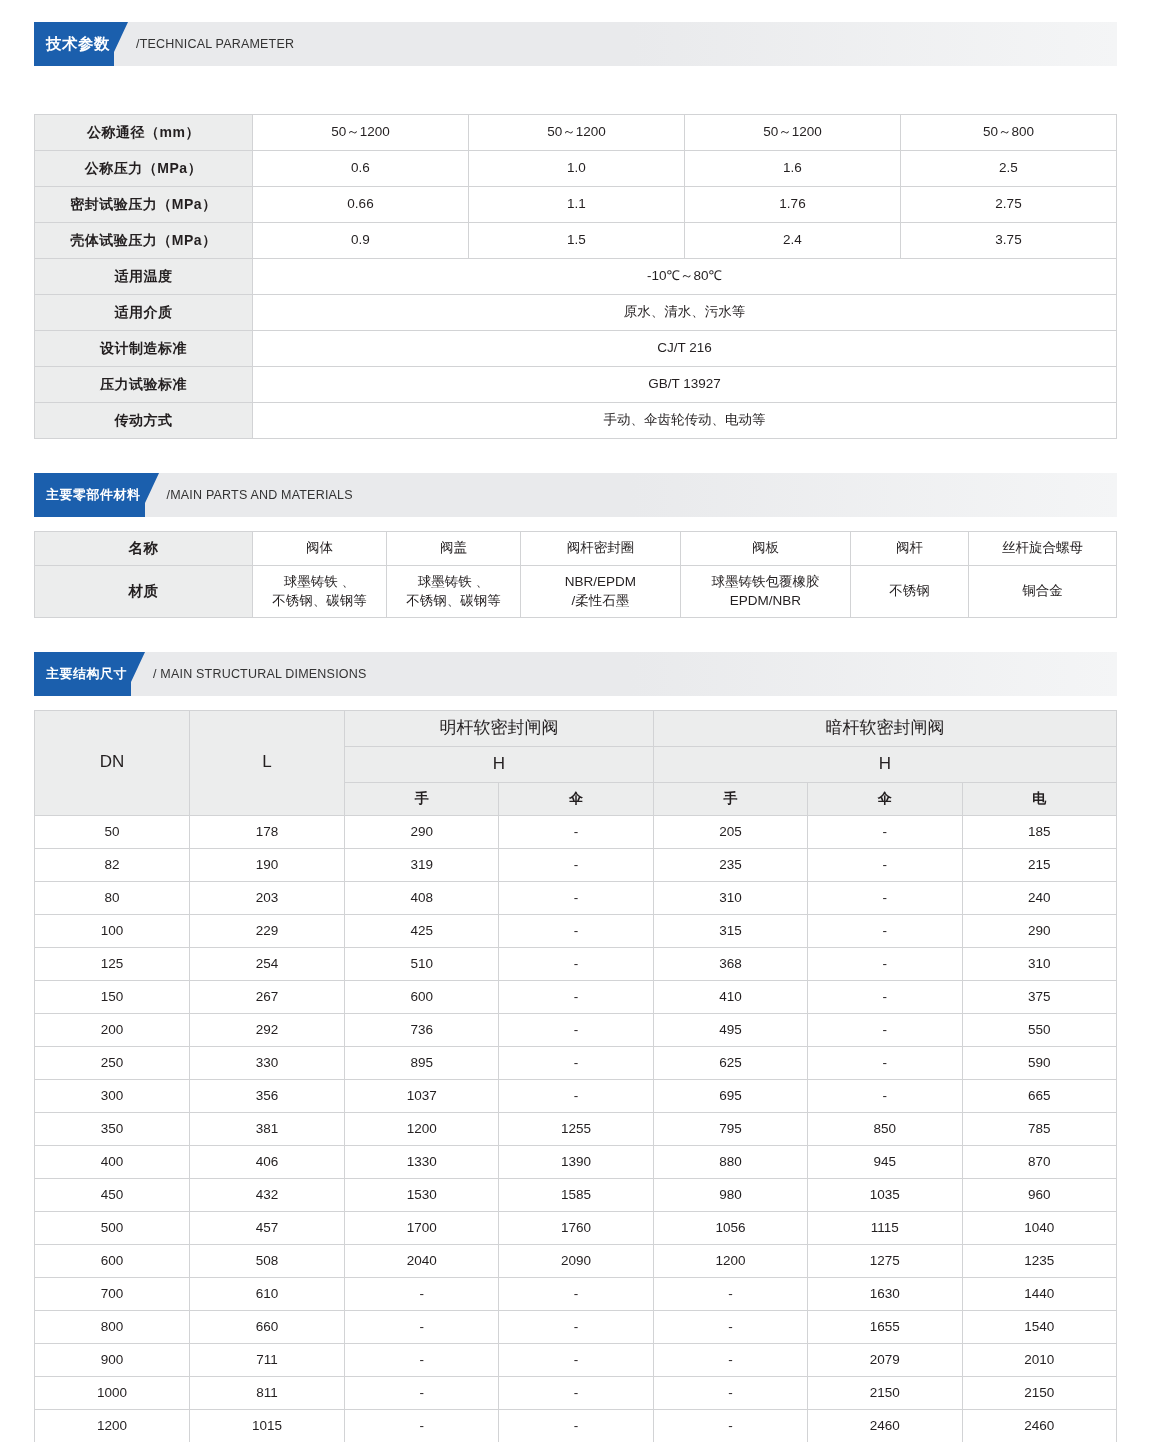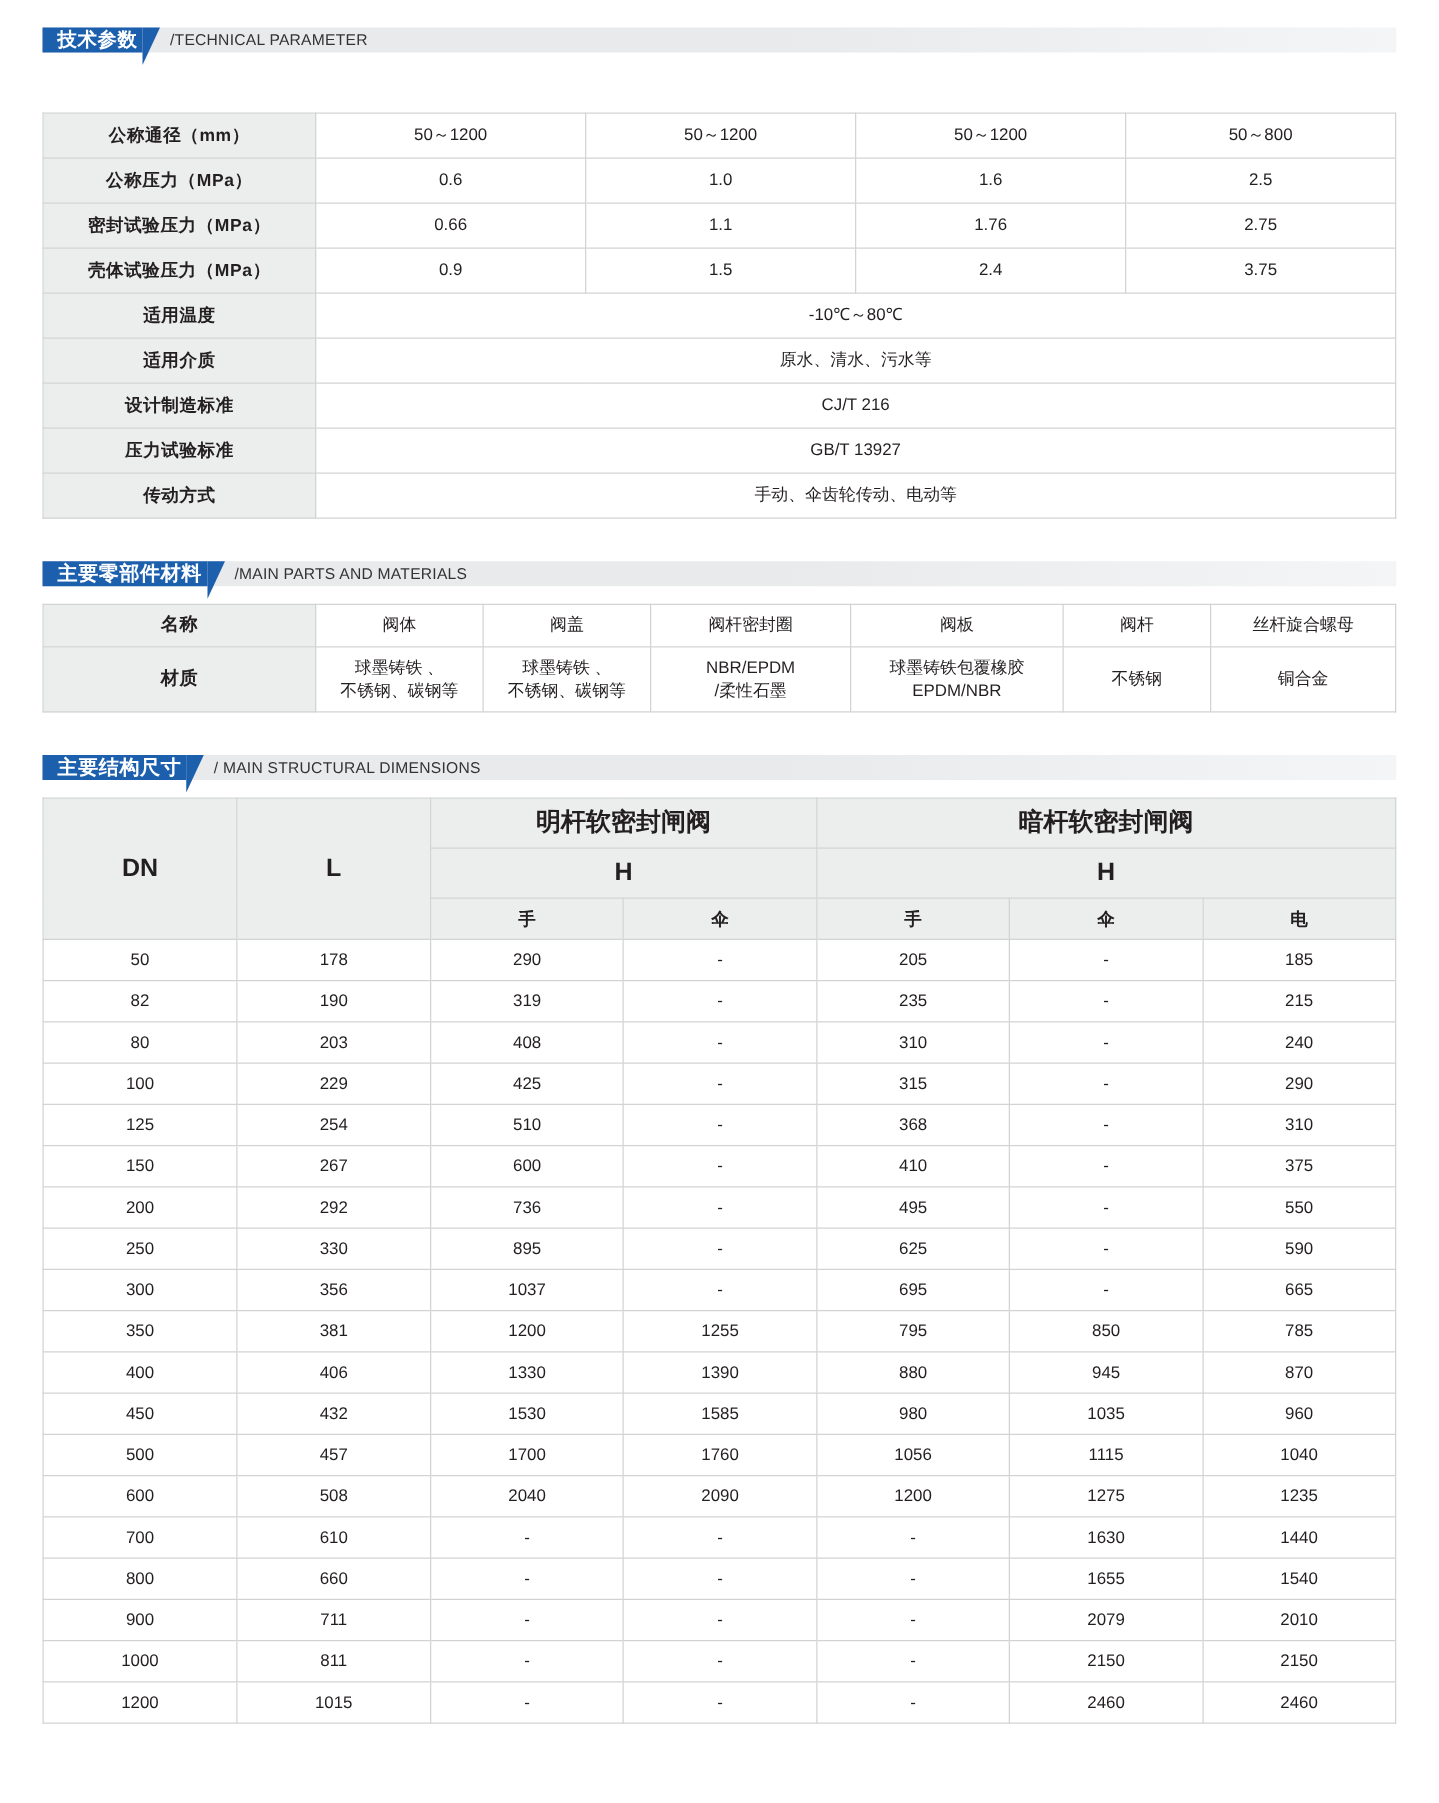--- a/index.html
+++ b/index.html
@@ -14,21 +14,21 @@
     color: #231f20;
     position: relative;
   }
   .page {
     padding: 22px 34px 0 34px;
   }
 
   
   .section-head {
     position: relative;
-    height: 20px;
+    height: 44px;
     margin-bottom: 14px;
     display: flex;
     align-items: stretch;
   }
   .section-head .bar-bg {
     position: absolute;
     left: 0; right: 0; top: 0; bottom: 0;
     background: linear-gradient(to right, #e9eaec 0%, #e9eaec 55%, #f4f5f6 100%);
   }
   .section-head .blue {
@@ -56,21 +56,21 @@
   .section-head .en {
     position: relative;
     z-index: 2;
     display: flex;
     align-items: center;
     font-size: 12.5px;
     color: #333;
     padding-left: 22px;
     letter-spacing: .2px;
   }
-  .section-head.var2 .blue { font-size: 16px; text-align: right; }
+  .section-head.var2 .blue { font-size: 13px; text-align: right; }
 
   
   table {
     border-collapse: collapse;
     width: 100%;
     table-layout: fixed;
   }
   td, th {
     border: 1px solid #d2d3d5;
     text-align: center;
@@ -101,22 +101,22 @@
     width: 218px;
     letter-spacing: .5px;
   }
   #parts-table td { height: 34px; }
   #parts-table tr.mat td { height: 52px; }
 
   
   #dim-table th, #dim-table td { height: 33px; }
   #dim-table thead th {
     background: #eceded;
-    font-weight: bold;
-    font-size: 20px;
+    font-weight: normal;
+    font-size: 17px;
   }
   #dim-table thead th.sub {
     font-weight: bold;
     font-size: 14px;
   }
   #dim-table tbody td {
     font-size: 13.5px;
     height: 33px;
   }
 

